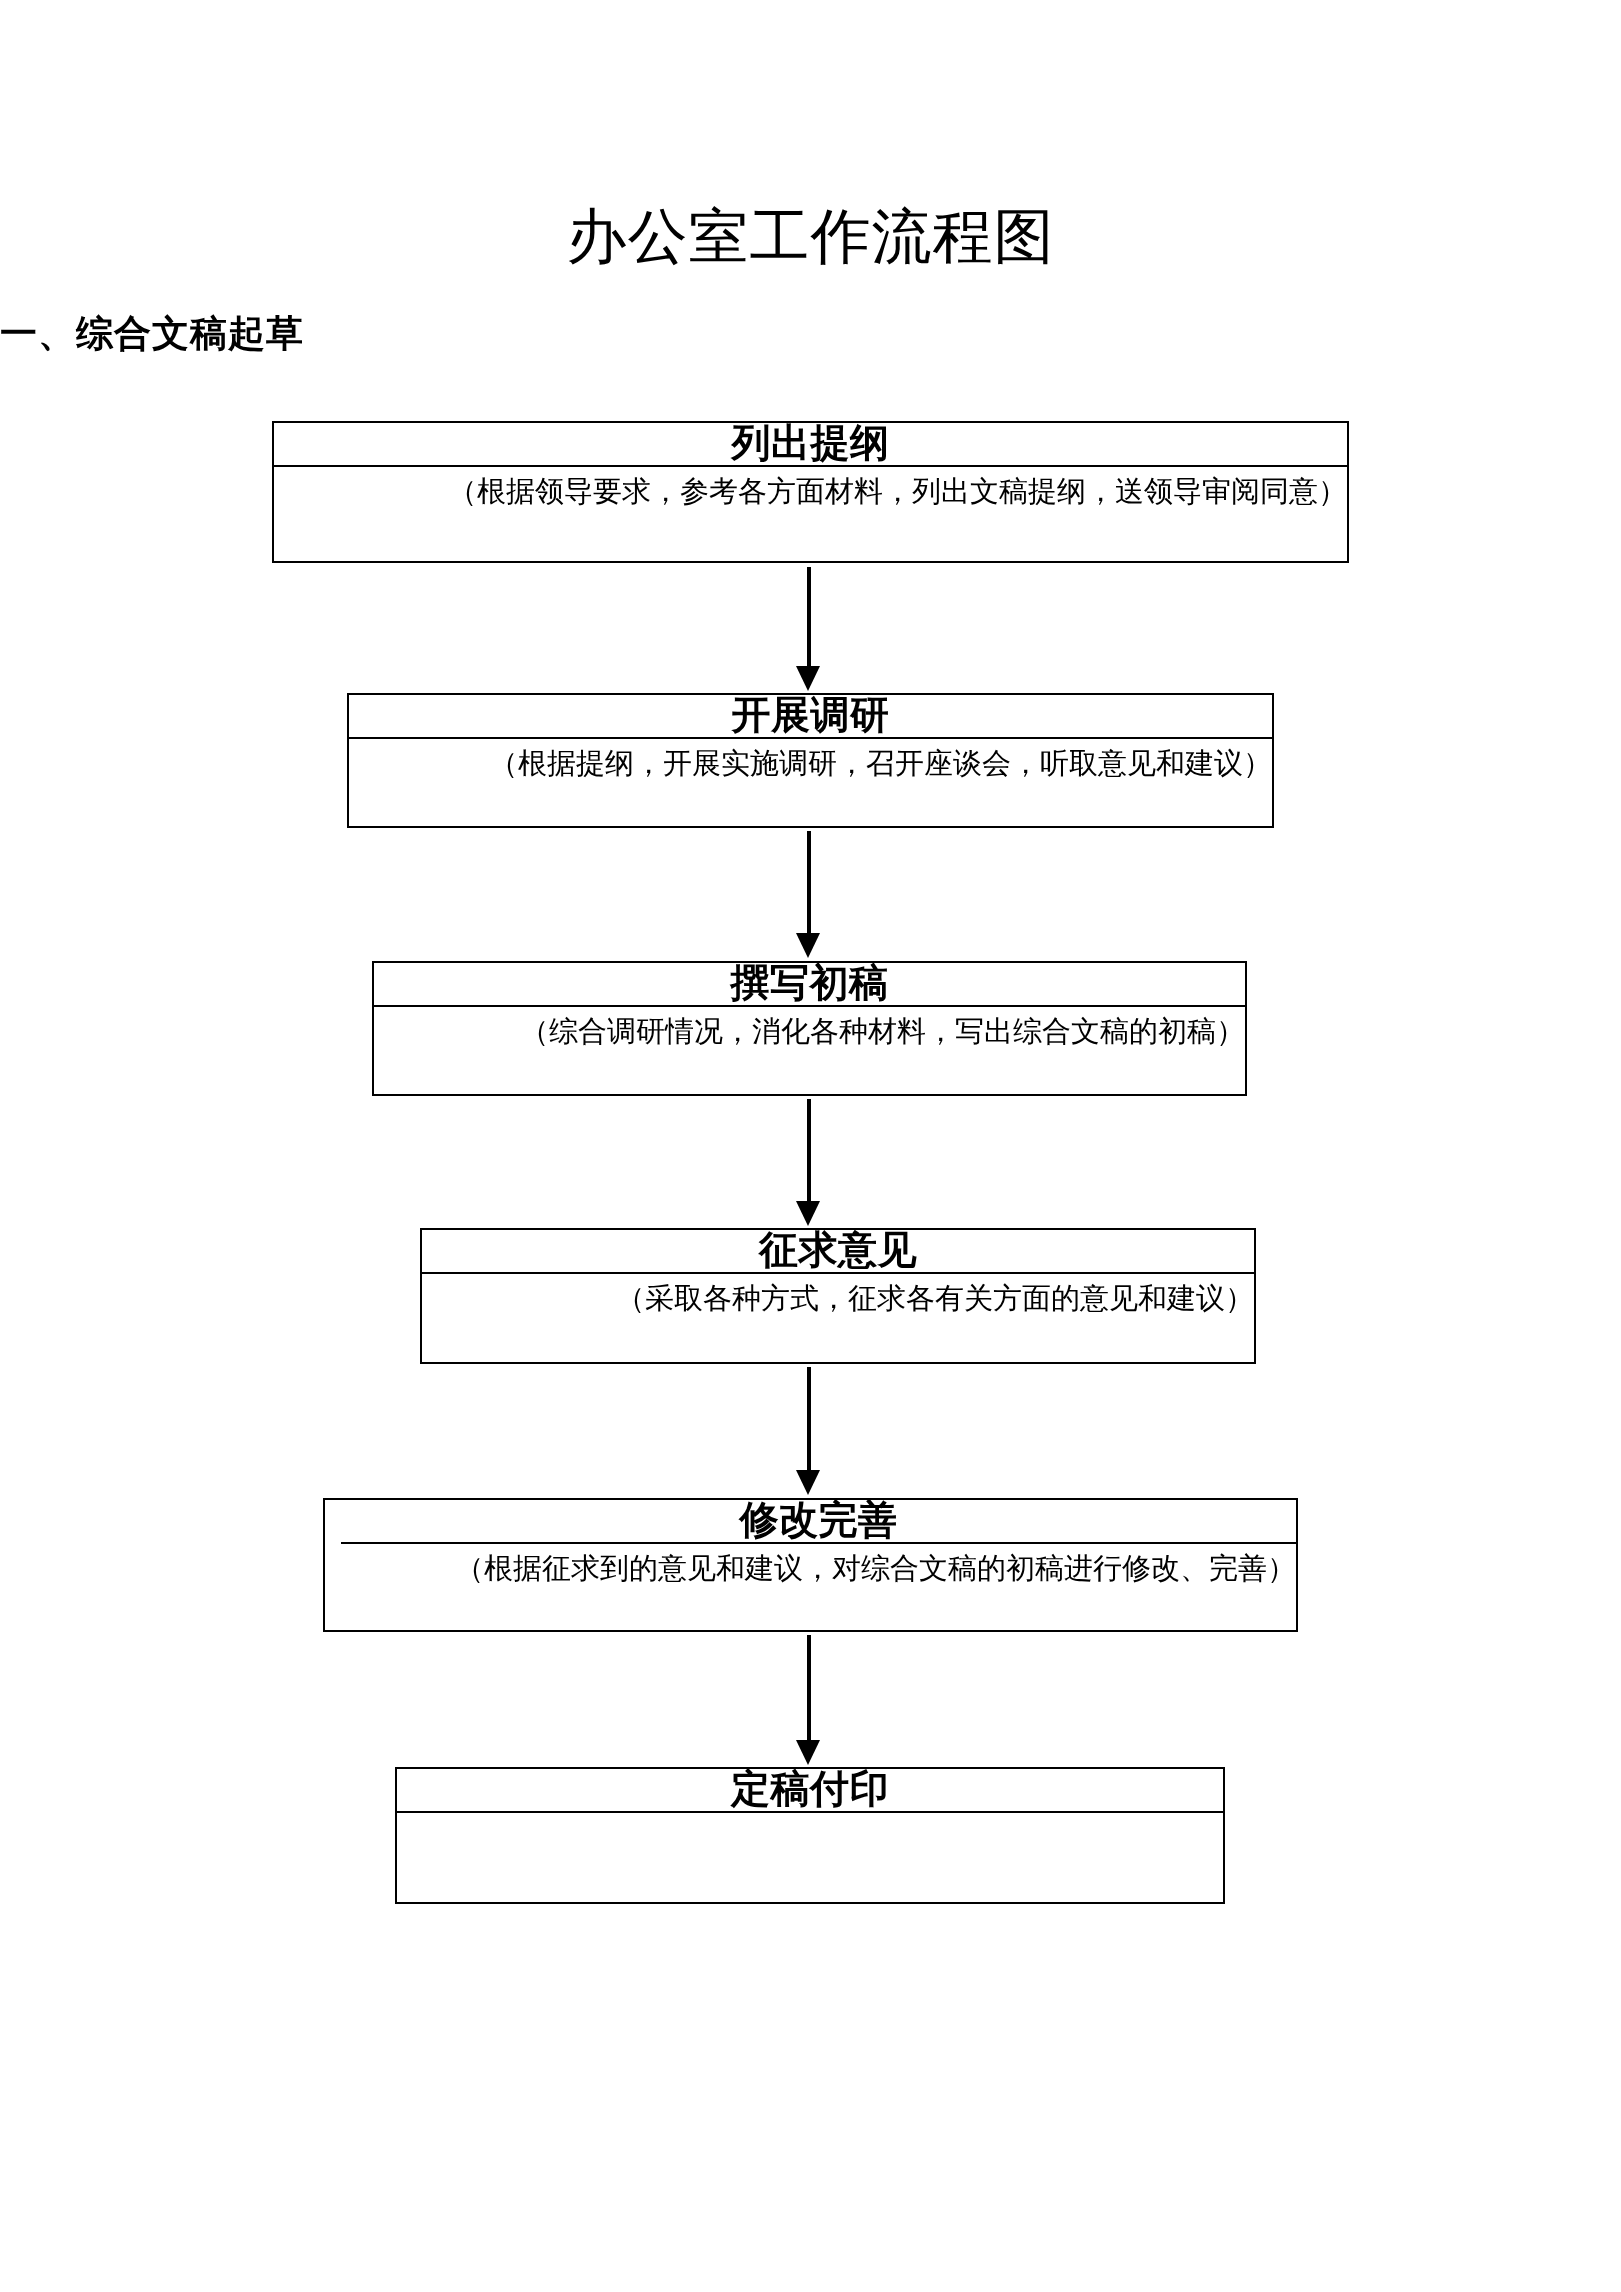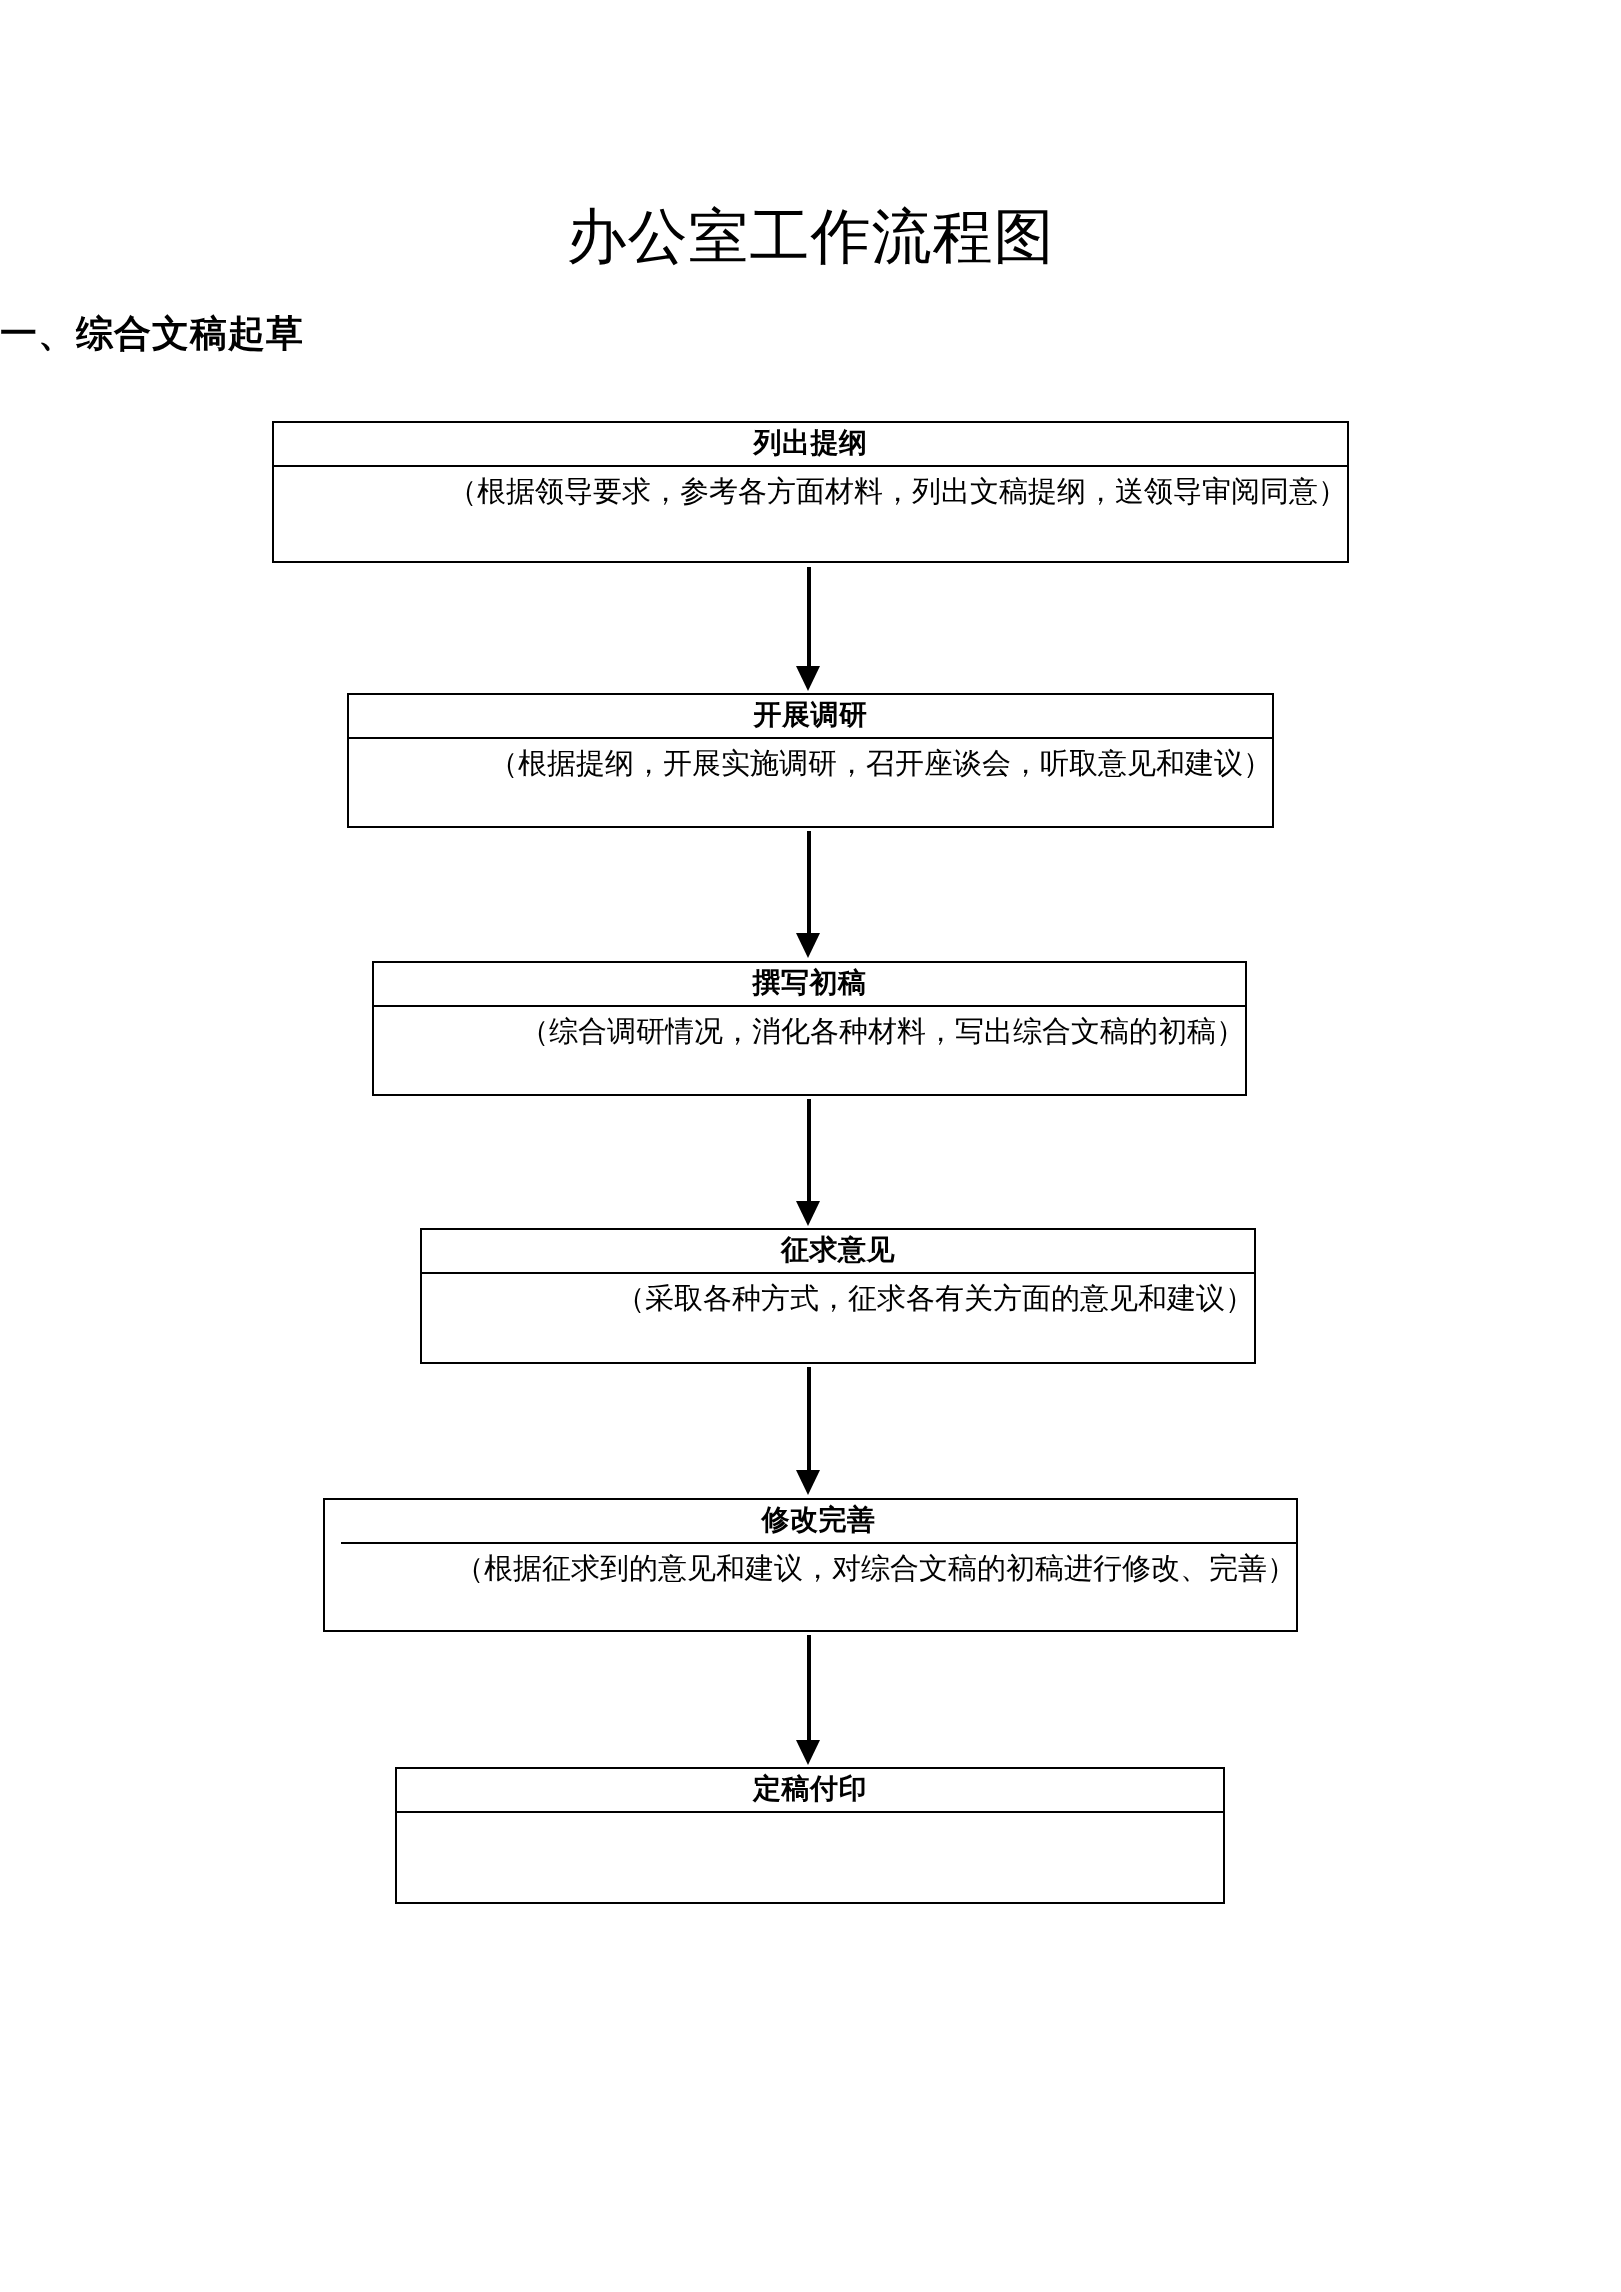--- a/index.html
+++ b/index.html
@@ -55,21 +55,21 @@
     box-sizing: border-box;
     border: 2.9px solid #000000;
     background: #ffffff;
   }
   .flow-box .box-title {
     box-sizing: border-box;
     height: 44px;
     border-bottom: 2.9px solid #000000;
     text-align: center;
     font-family: "DejaVu Sans", "Liberation Sans", sans-serif;
-    font-size: 28px;
+    font-size: 39px;
     line-height: 39px;
     font-weight: 700;
     letter-spacing: 0.5px;
     white-space: nowrap;
     overflow: hidden;
   }
   .flow-box .box-desc {
     box-sizing: border-box;
     padding-top: 3.9px;
     text-align: right;

